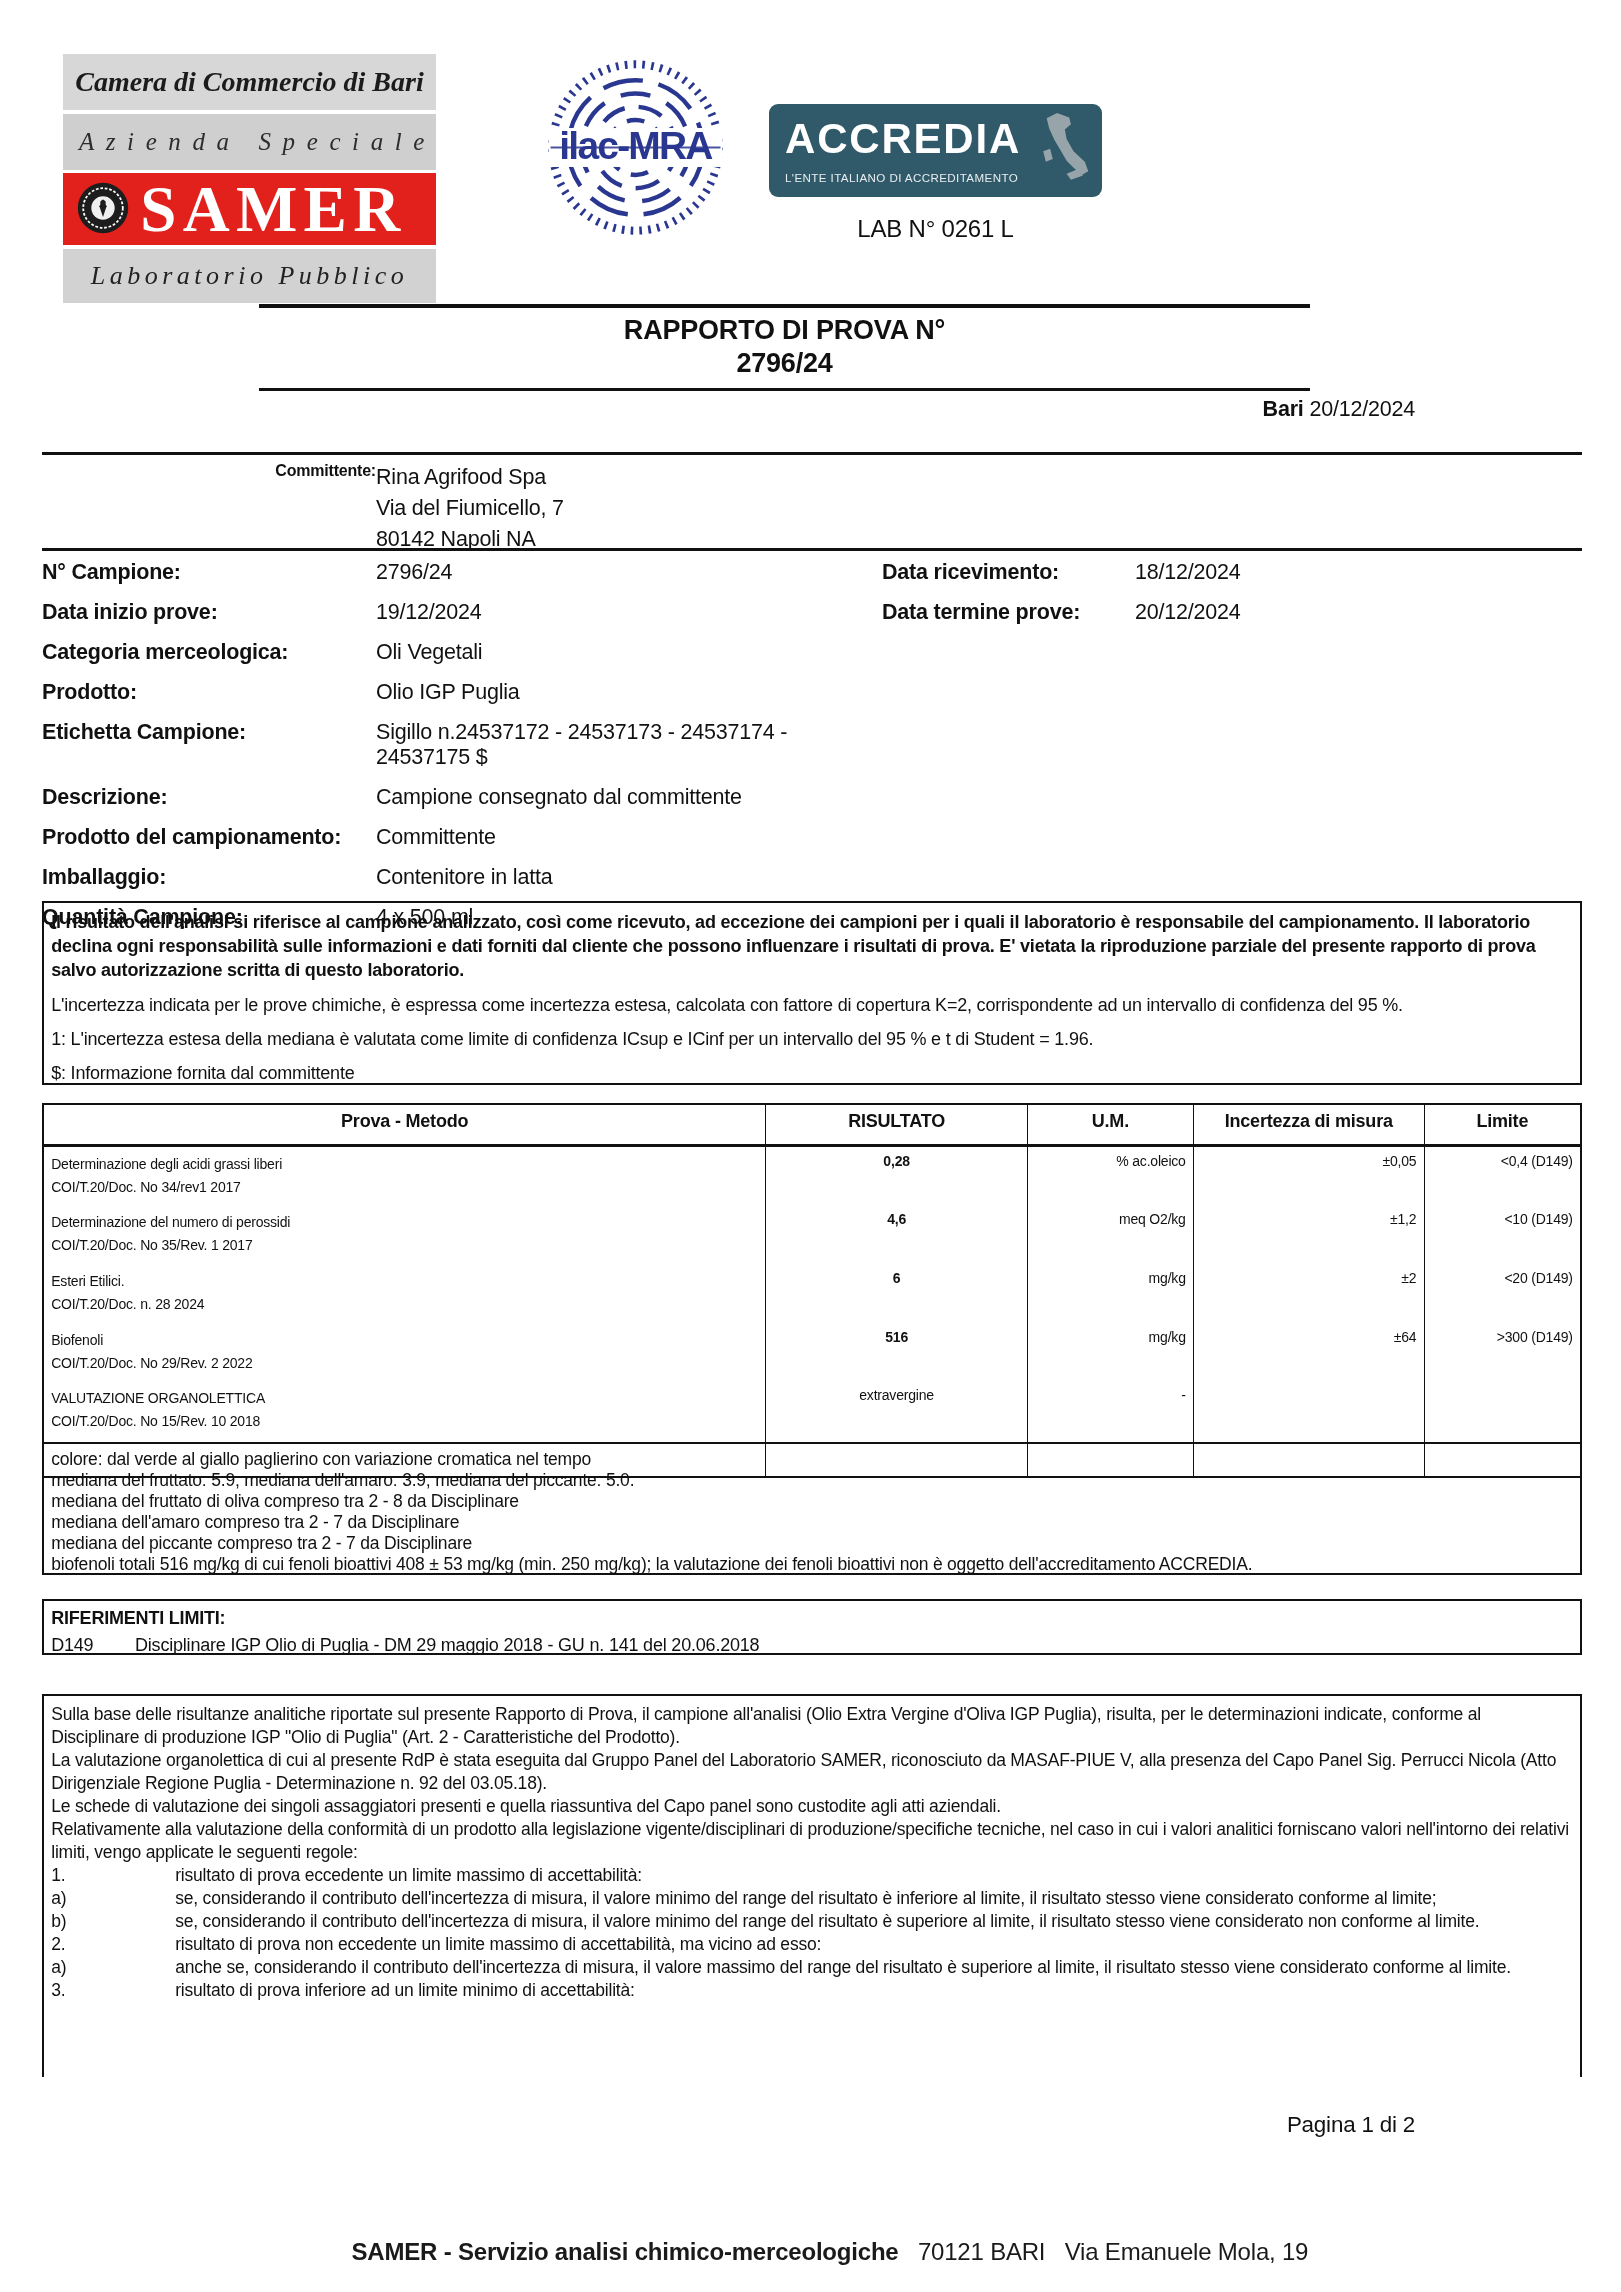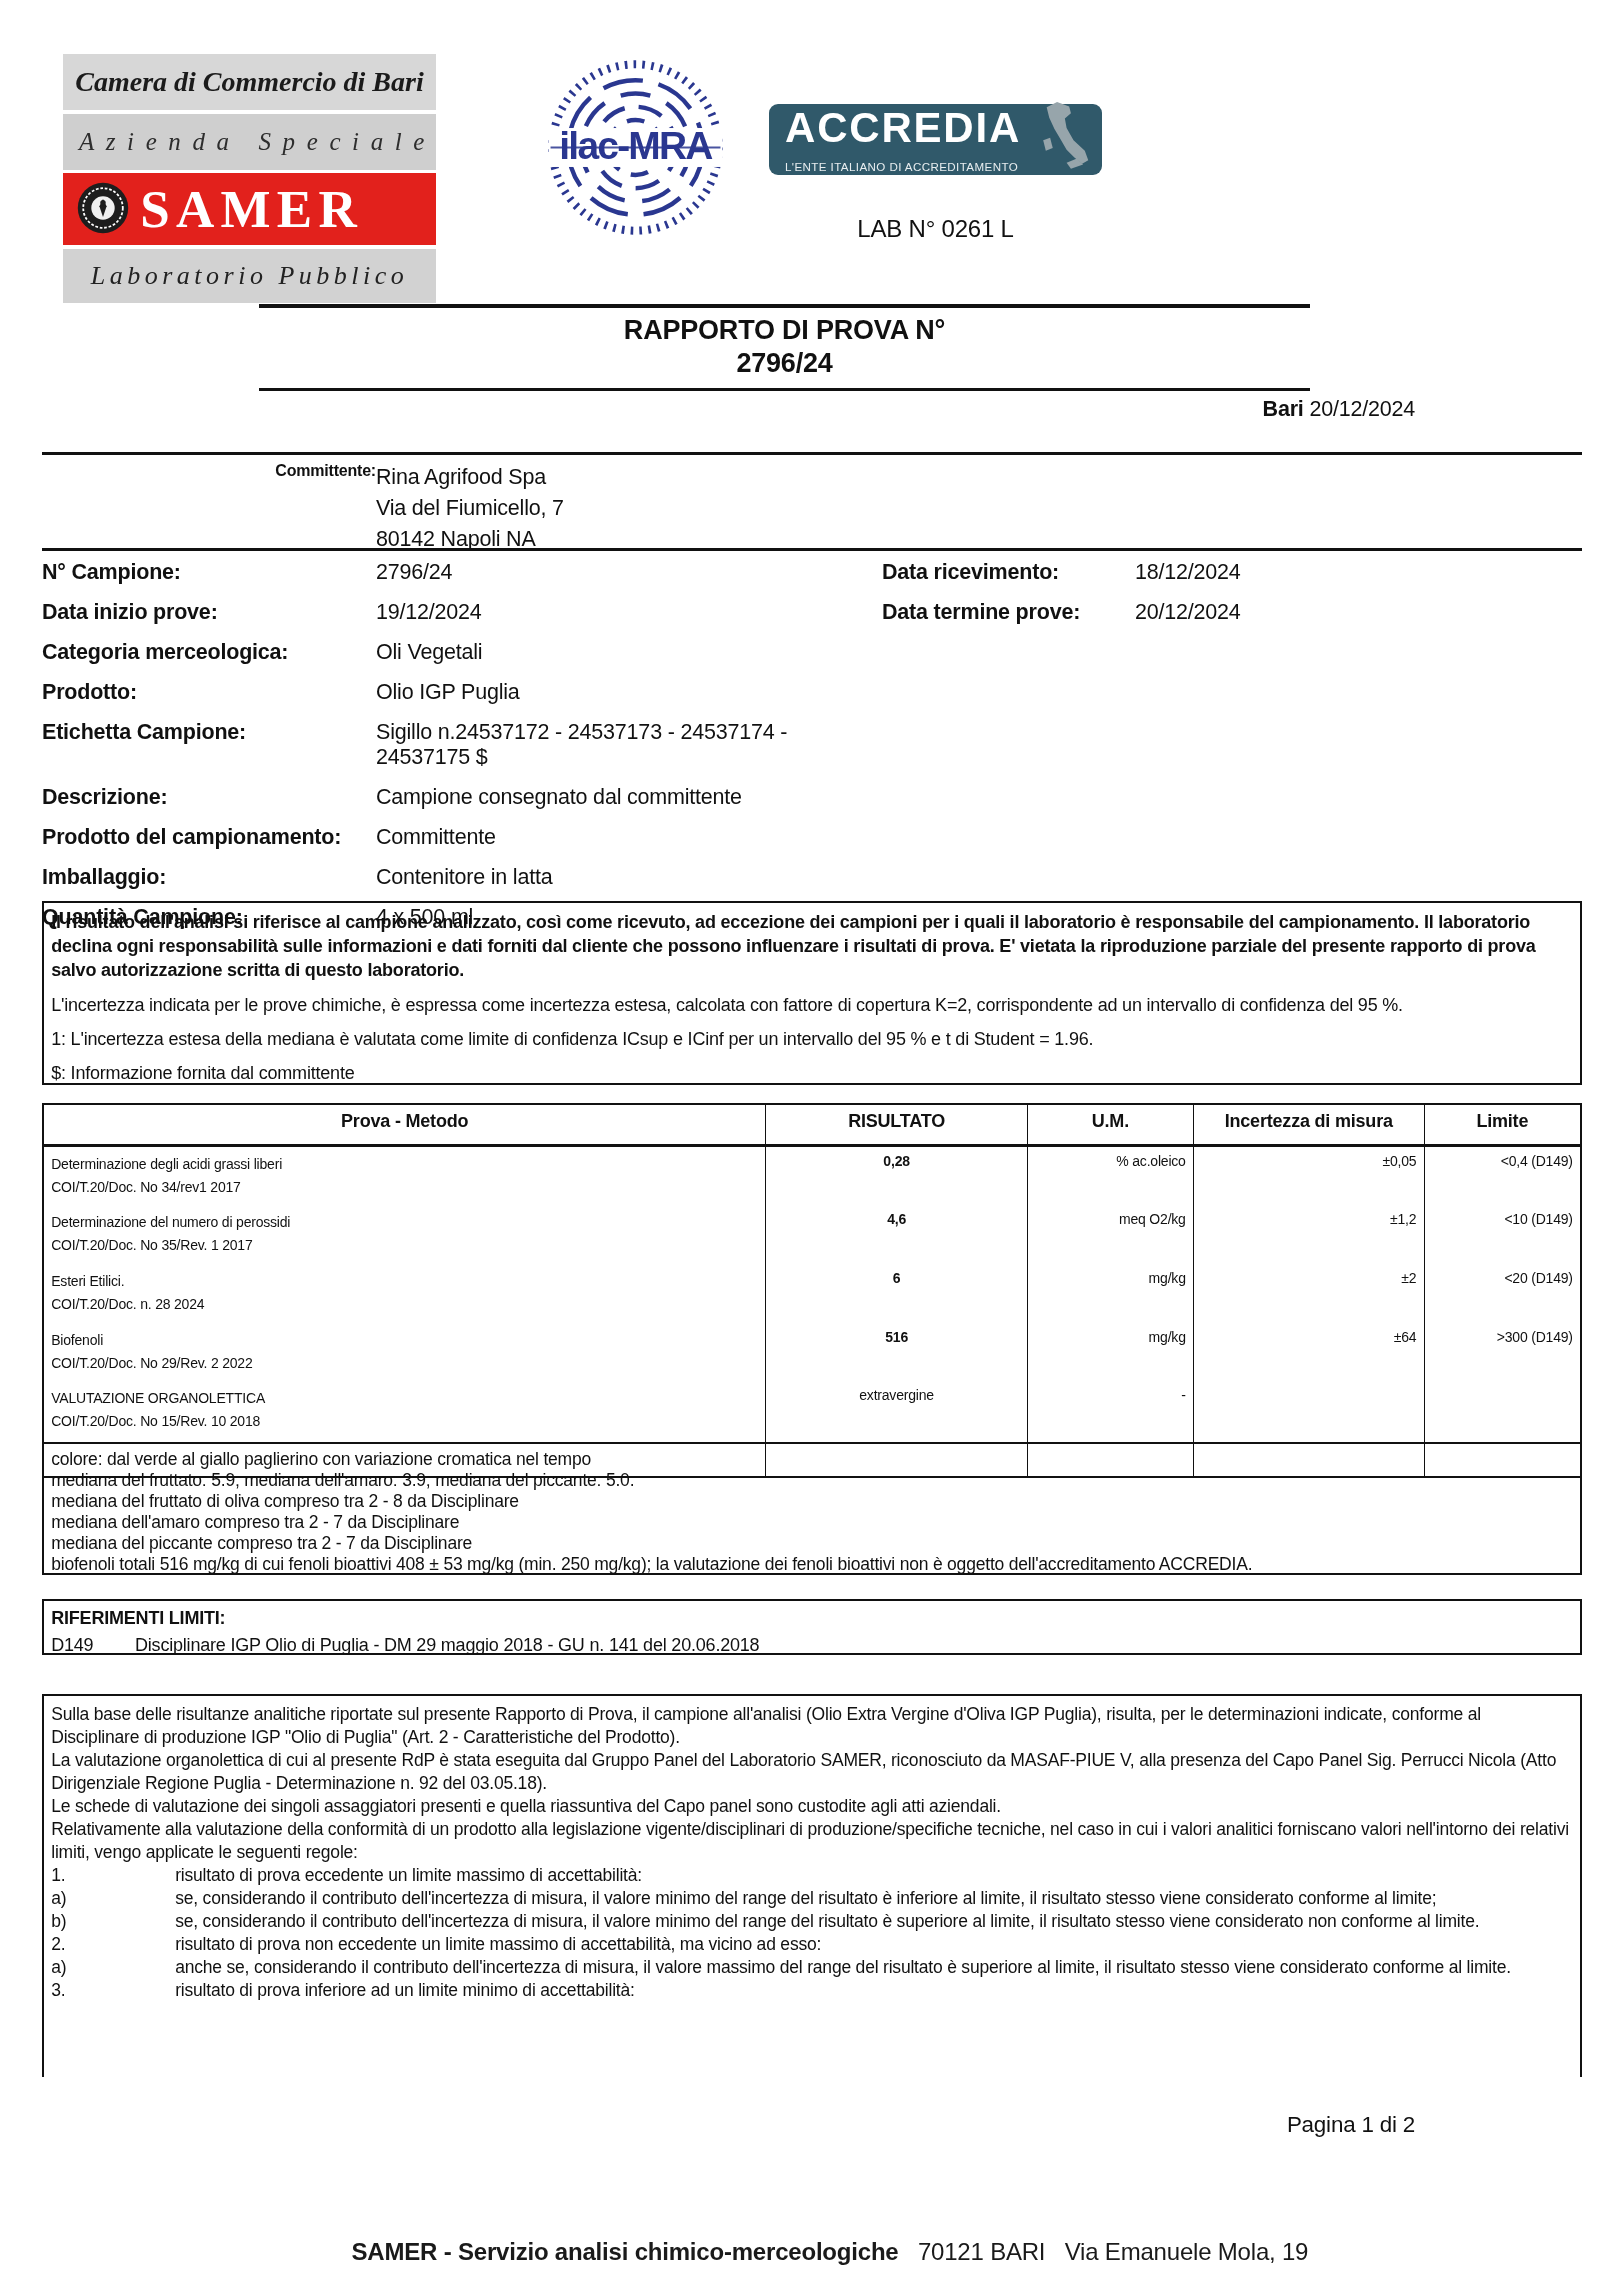--- a/index.html
+++ b/index.html
@@ -7,28 +7,28 @@
         font-family:"Liberation Sans","DejaVu Sans",sans-serif;color:#111;letter-spacing:-0.2px;}
 
   
   .logo-block{position:absolute;left:63px;top:54px;width:373px;}
   .band{box-sizing:border-box;display:flex;align-items:center;justify-content:center;margin-bottom:3.6px;}
   .band1{height:56px;background:#d7d7d7;font-family:"Liberation Serif","DejaVu Serif",serif;
          font-style:italic;font-weight:bold;font-size:28px;color:#1b1b1b;letter-spacing:0;justify-content:center;}
   .band2{height:56px;background:#cfcfcf;font-family:"Liberation Serif","DejaVu Serif",serif;
          font-style:italic;font-size:25px;color:#2d2d2d;letter-spacing:11.6px;justify-content:flex-end;}
   .band-red{height:72px;background:#e2211c;justify-content:flex-start;padding-left:12.5px;}
-  .samer-text{font-family:"Liberation Serif","DejaVu Serif",serif;font-weight:bold;font-size:53px;
+  .samer-text{font-family:"Liberation Serif","DejaVu Serif",serif;font-weight:bold;font-size:65px;
               color:#ffffff;letter-spacing:6.3px;margin-left:10.7px;}
   .band4{height:54px;background:#d2d2d2;font-family:"Liberation Serif","DejaVu Serif",serif;
          font-style:italic;font-size:26px;color:#222;letter-spacing:4.5px;}
 
   .ilac-logo{position:absolute;left:547px;top:59px;width:177px;height:177px;}
 
-  .accredia{position:absolute;left:769px;top:104px;width:333px;height:71px;background:#30596a;
+  .accredia{position:absolute;left:769px;top:104px;width:333px;height:93px;background:#30596a;
             border-radius:9px;box-sizing:border-box;display:flex;align-items:center;padding:7.2px 12.5px 7.2px 16px;}
   .accredia-left{flex:1;}
   .accredia-title{color:#fff;font-size:42px;font-weight:bold;letter-spacing:1.8px;line-height:1;}
   .accredia-sub{color:#e8eef0;font-size:11.6px;letter-spacing:0.4px;margin-top:11px;white-space:nowrap;}
   .lab-number{position:absolute;left:769px;top:215px;width:333px;text-align:center;font-size:24px;color:#111;}
 
   
   .title-block{position:absolute;left:259px;top:304px;width:1051px;text-align:center;}
   .hrule{height:3.6px;background:#111;}
   .title-line{font-size:27px;font-weight:bold;margin:7.2px 0 1.8px 0;}

